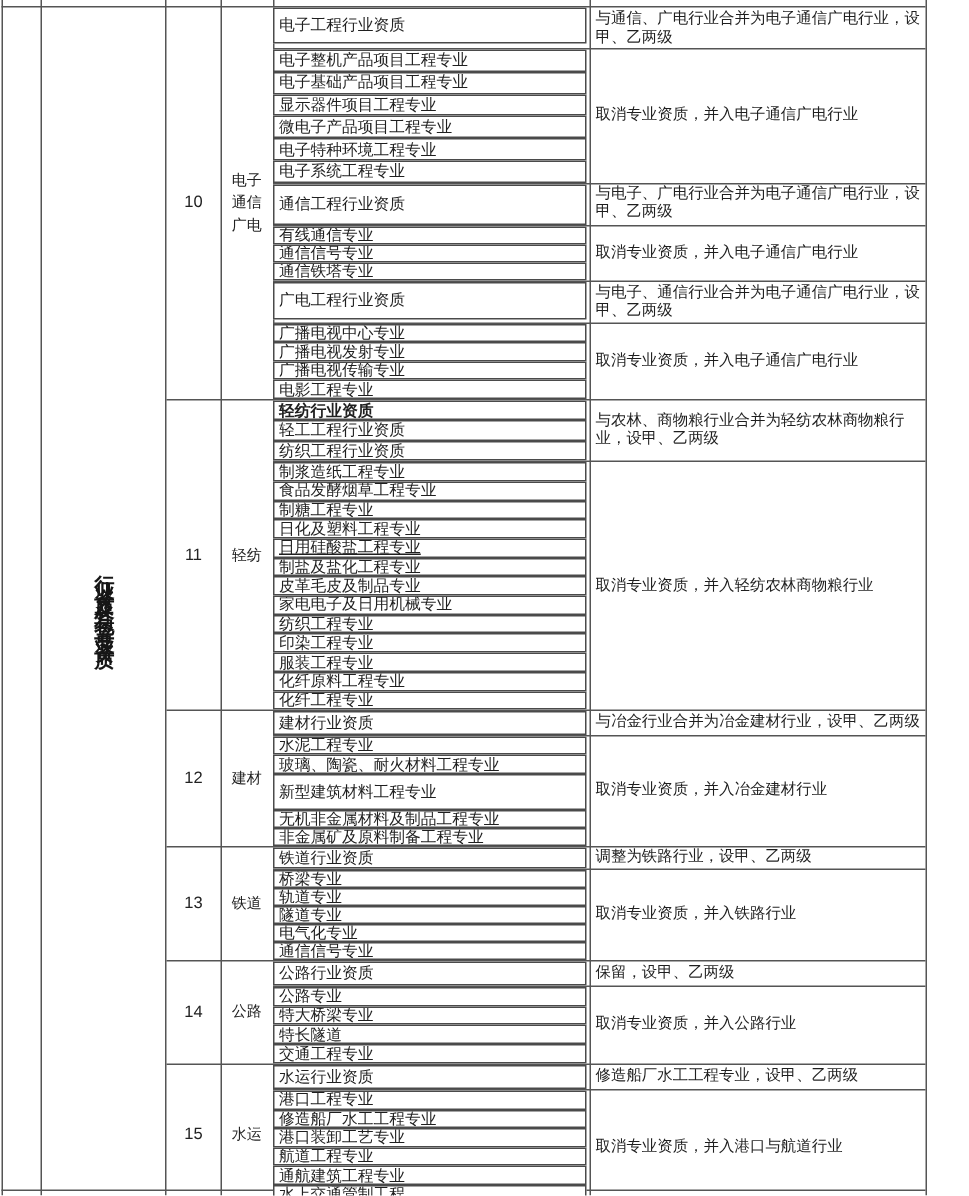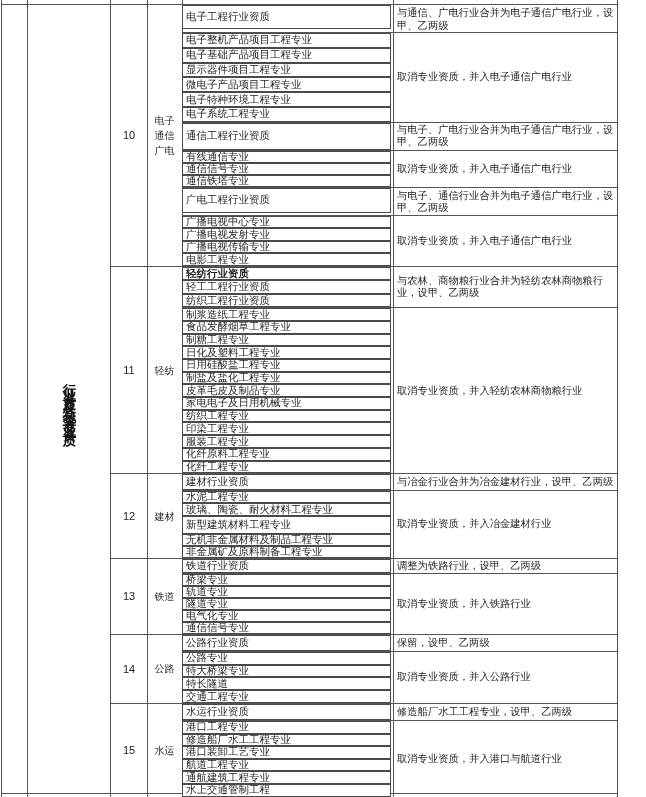--- a/index.html
+++ b/index.html
@@ -155,21 +155,21 @@
               <div class="note">
                 <div>与农林、商物粮行业合并为轻纺农林商物粮行业，设甲、乙两级</div>
               </div>
             </div>
             <div class="block">
               <div class="items">
                 <div class="item-box" style="height: 12.7px;">制浆造纸工程专业</div>
                 <div class="item-box" style="height: 12.7px;">食品发酵烟草工程专业</div>
                 <div class="item-box" style="height: 12.7px;">制糖工程专业</div>
                 <div class="item-box" style="height: 12.7px;">日化及塑料工程专业</div>
-                <div class="item-box" style="height: 12.7px;">日用硅酸盐工程专业</div>
+                <div class="item-box" style="height: 12.7px; text-decoration: underline;">日用硅酸盐工程专业</div>
                 <div class="item-box" style="height: 12.7px;">制盐及盐化工程专业</div>
                 <div class="item-box" style="height: 12.7px;">皮革毛皮及制品专业</div>
                 <div class="item-box" style="height: 12.7px;">家电电子及日用机械专业</div>
                 <div class="item-box" style="height: 12.7px;">纺织工程专业</div>
                 <div class="item-box" style="height: 12.7px;">印染工程专业</div>
                 <div class="item-box" style="height: 12.7px;">服装工程专业</div>
                 <div class="item-box" style="height: 12.7px;">化纤原料工程专业</div>
                 <div class="item-box" style="height: 12.7px;">化纤工程专业</div>
               </div>
               <div class="note">
@@ -189,21 +189,21 @@
                 <div class="item-box" style="height: 16px;">建材行业资质</div>
               </div>
               <div class="note">
                 <div>与冶金行业合并为冶金建材行业，设甲、乙两级</div>
               </div>
             </div>
             <div class="block">
               <div class="items">
                 <div class="item-box" style="height: 12.2px;">水泥工程专业</div>
                 <div class="item-box" style="height: 12.2px;">玻璃、陶瓷、耐火材料工程专业</div>
-                <div class="item-box" style="height: 18px;">新型建筑材料工程专业</div>
+                <div class="item-box" style="height: 24px;">新型建筑材料工程专业</div>
                 <div class="item-box" style="height: 12.2px;">无机非金属材料及制品工程专业</div>
                 <div class="item-box" style="height: 12.2px;">非金属矿及原料制备工程专业</div>
               </div>
               <div class="note">
                 <div>取消专业资质，并入冶金建材行业</div>
               </div>
             </div>
           </div>
         </div>
         <div class="group">

